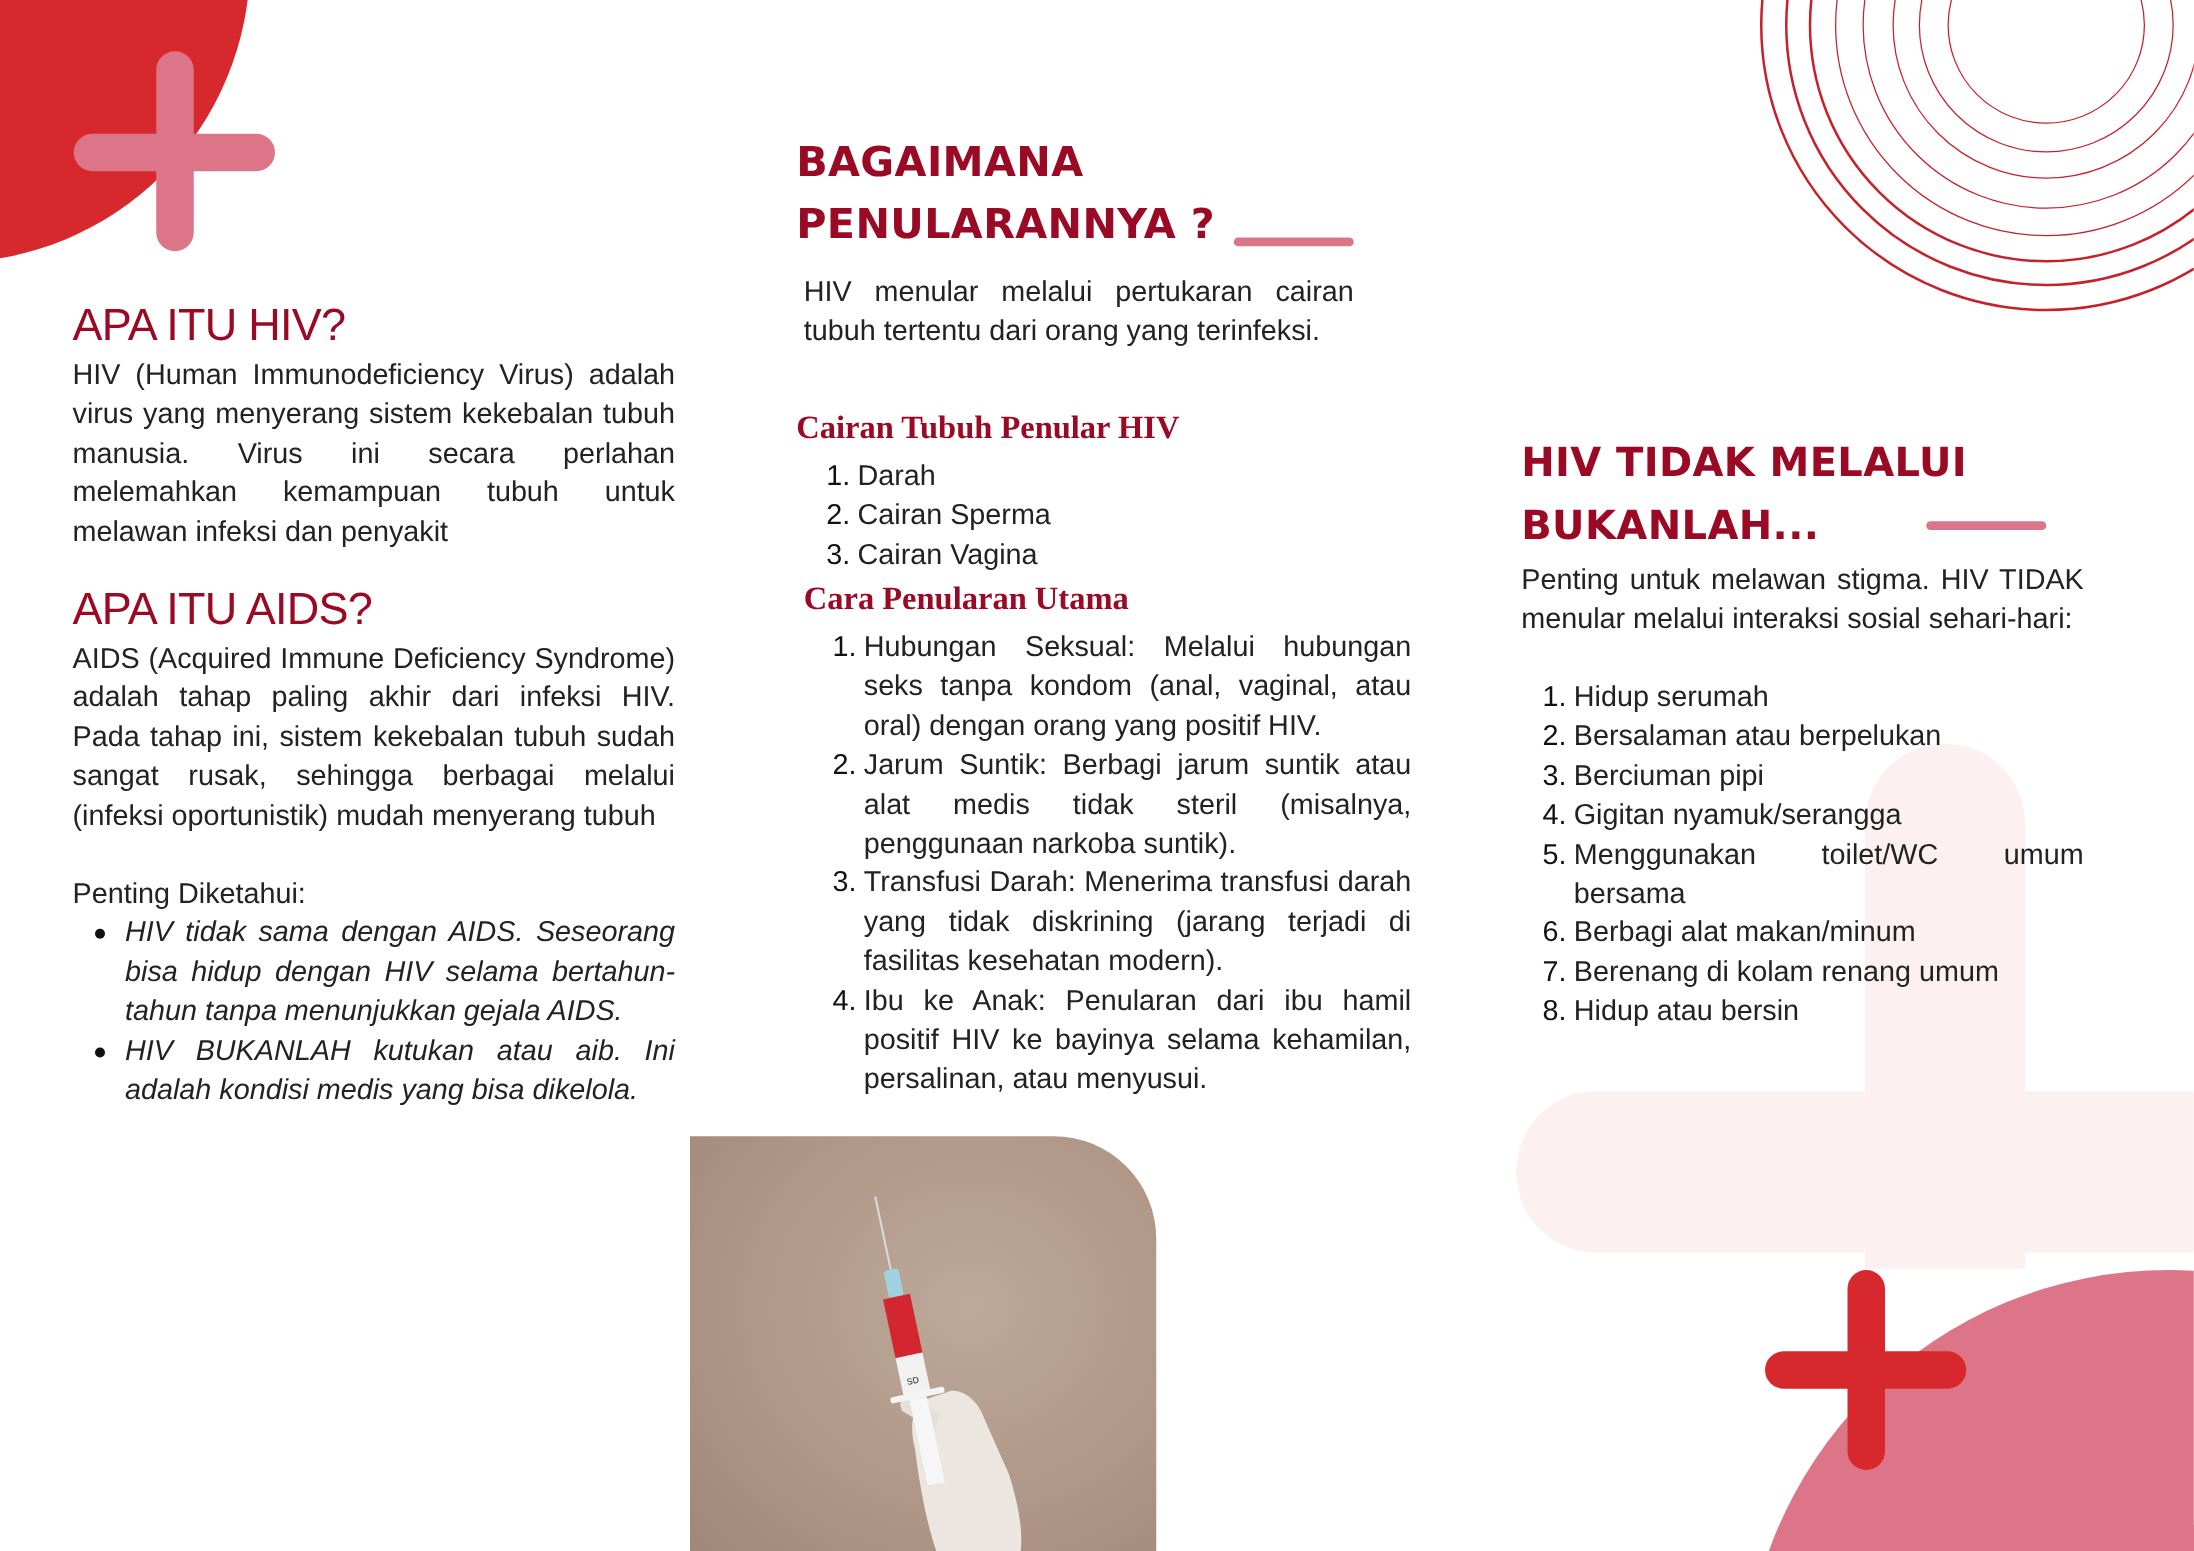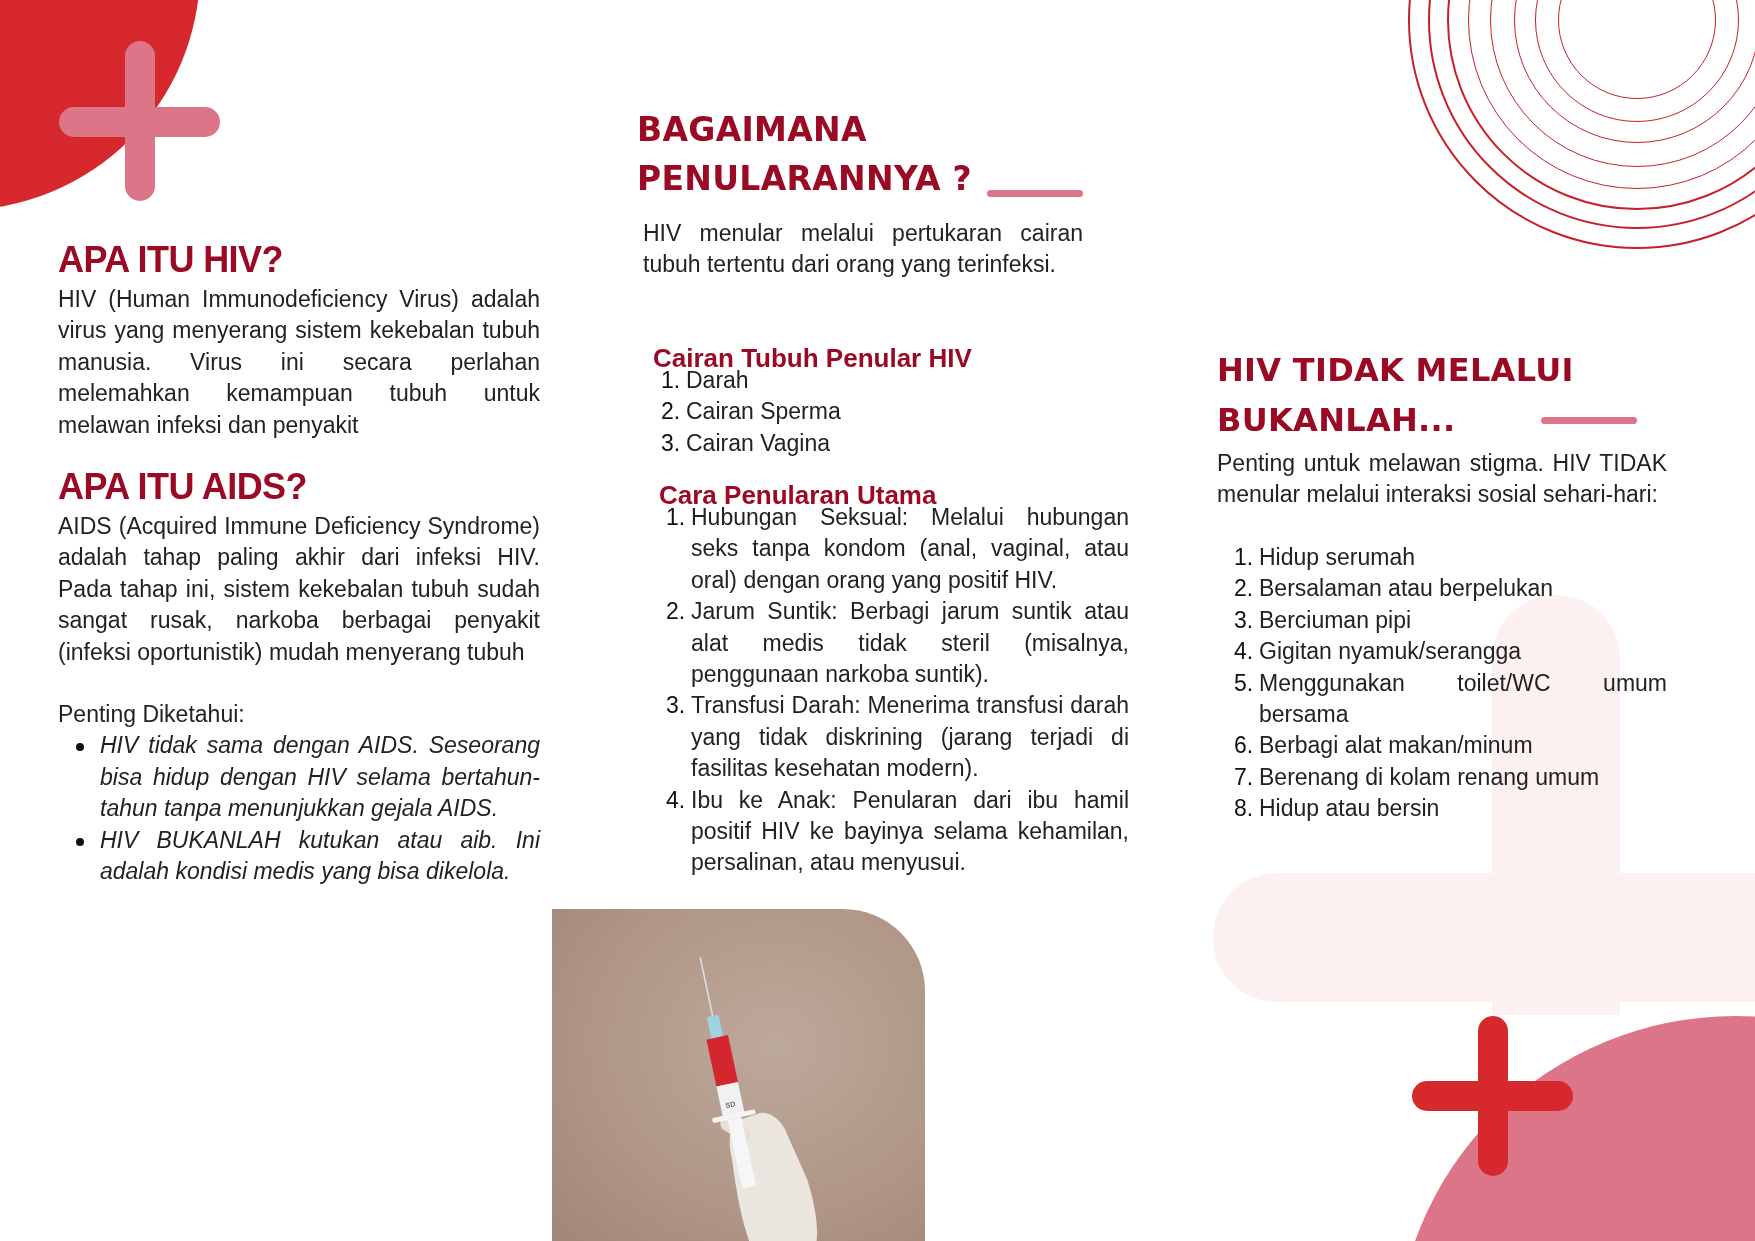--- a/index.html
+++ b/index.html
@@ -9,23 +9,23 @@
   
   .tl-circle { left:-280px; top:-270px; width:480px; height:480px; border-radius:50%; background:#d7282d; }
   .cross-bar { position:absolute; border-radius:15px; }
   
   .ring { position:absolute; border-radius:50%; border-style:solid; border-color:#c8202a; box-sizing:border-box; }
   
   .faint { background:#fcf0f1; position:absolute; }
   
   .br-circle { left:1395px; top:1016px; width:680px; height:680px; border-radius:50%; background:#dd7588; }
 
-  .h-main { font-family:"Liberation Sans", sans-serif; font-weight:700; color:#9b0a24; font-size:36px; letter-spacing:-0.6px; line-height:40px; margin:0; }
+  .h-main { font-family:"Liberation Sans", sans-serif; font-weight:400; color:#9b0a24; font-size:36px; letter-spacing:-0.6px; line-height:40px; margin:0; }
   .h-wide { font-family:"DejaVu Sans", sans-serif; font-weight:700; color:#9b0a24; font-size:33px; line-height:49px; margin:0; letter-spacing:0.3px; }
-  .h-sub { font-family:Liberation Sans, sans-serif; font-weight:700; color:#9b0a24; font-size:26px; line-height:32px; margin:16px; }
+  .h-sub { font-family:Liberation Serif, serif; font-weight:700; color:#9b0a24; font-size:26px; line-height:32px; margin:0; }
   .body-txt { font-family:"Liberation Sans", sans-serif; font-size:23px; line-height:31.4px; text-align:justify; color:#222; margin:0; }
   .ol { list-style:none; margin:0; padding:0; }
   .ol li { position:relative; font-size:23px; line-height:31.4px; text-align:justify; color:#222; }
   .ol li .num { position:absolute; left:-25px; top:0; color:#111; }
   .ul { list-style:none; margin:0; padding:0;font-style:italic; }
   .ul li { position:relative; font-size:23px; line-height:31.4px; text-align:justify; color:#222; }
   .ul li .dot { position:absolute; left:-24px; top:13px; width:8px; height:8px; border-radius:50%; background:#111; }
   .bar { position:absolute; height:7px; border-radius:4px; background:#dd7588; }
 
   .photo { position:absolute; left:552px; top:909px; width:373px; height:340px; border-top-right-radius:82px; overflow:hidden;
@@ -61,21 +61,21 @@
   <div class="cross-bar" style="left:1412px;top:1081px;width:161px;height:30px;background:#d7282d;"></div>
 </div>
 
 <section class="abs" style="left:58px;top:240px;width:482px;">
   <h1 class="h-main">APA ITU HIV?</h1>
   <p class="body-txt" style="margin-top:4px;">HIV (Human Immunodeficiency Virus) adalah virus yang menyerang sistem kekebalan tubuh manusia. Virus ini secara perlahan melemahkan kemampuan tubuh untuk melawan infeksi dan penyakit</p>
 </section>
 
 <section class="abs" style="left:58px;top:467px;width:482px;">
   <h1 class="h-main">APA ITU AIDS?</h1>
-  <p class="body-txt" style="margin-top:4px;">AIDS (Acquired Immune Deficiency Syndrome) adalah tahap paling akhir dari infeksi HIV. Pada tahap ini, sistem kekebalan tubuh sudah sangat rusak, narkoba berbagai penyakit (infeksi oportunistik) mudah menyerang tubuh</p>
+  <p class="body-txt" style="margin-top:4px;">AIDS (Acquired Immune Deficiency Syndrome) adalah tahap paling akhir dari infeksi HIV. Pada tahap ini, sistem kekebalan tubuh sudah sangat rusak, sehingga berbagai melalui (infeksi oportunistik) mudah menyerang tubuh</p>
   <p class="body-txt" style="margin-top:31px;">Penting Diketahui:</p>
   <ul class="ul" style="margin-left:42px;">
     <li><span class="dot"></span><span>HIV tidak sama dengan AIDS. Seseorang bisa hidup dengan HIV selama bertahun-tahun tanpa menunjukkan gejala AIDS.</span></li>
     <li><span class="dot"></span><span>HIV BUKANLAH kutukan atau aib. Ini adalah kondisi medis yang bisa dikelola.</span></li>
   </ul>
 </section>
 
 <section class="abs" style="left:637px;top:105px;width:500px;">
   <h1 class="h-wide">BAGAIMANA</h1>
   <h1 class="h-wide">PENULARANNYA ?</h1>

